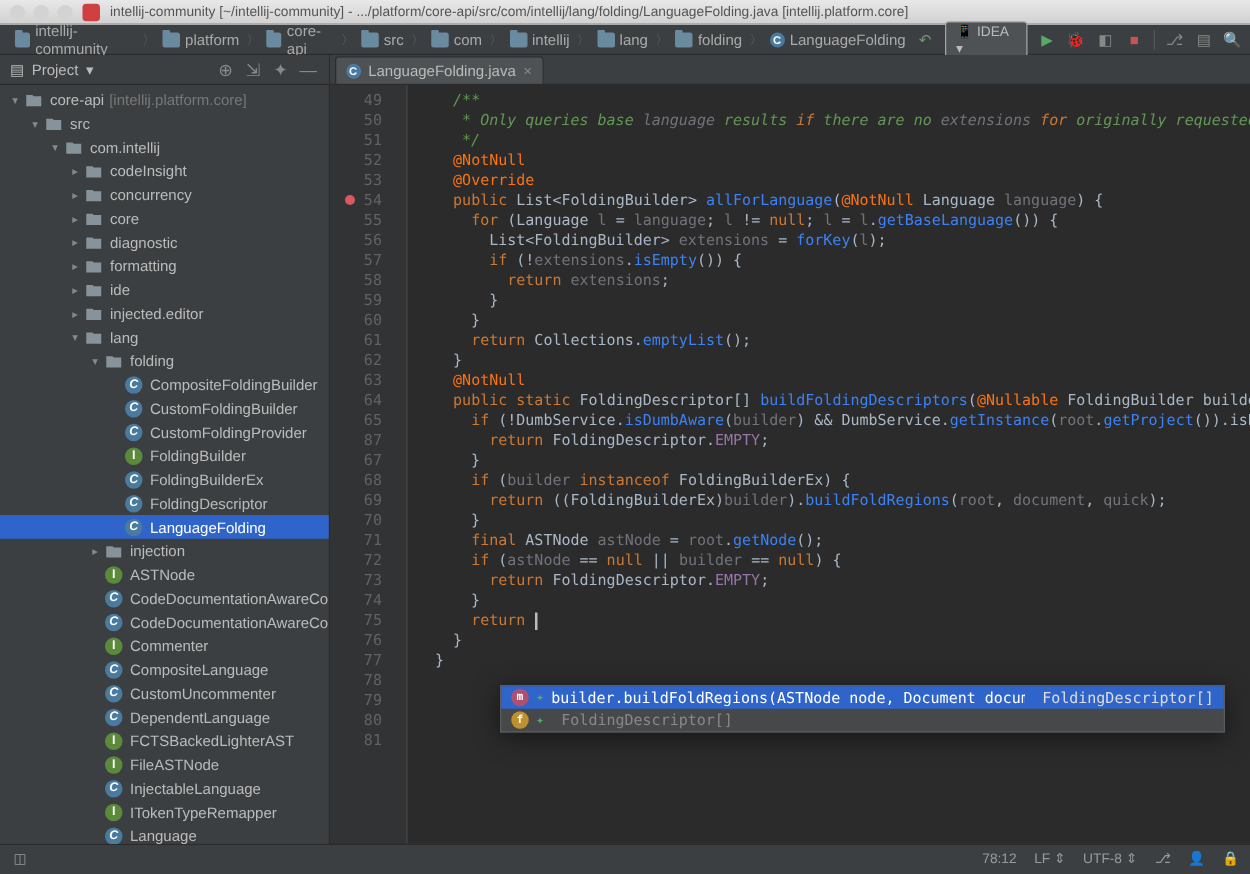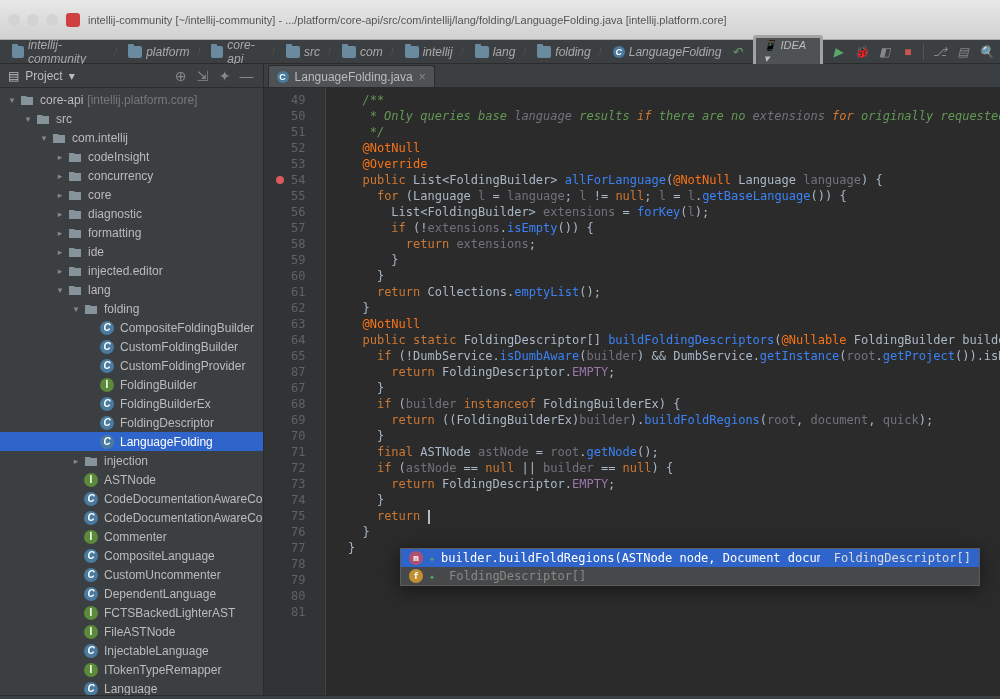--- a/index.html
+++ b/index.html
@@ -1,31 +1,31 @@
 <!DOCTYPE html>
 <html><head>
 <meta charset="utf-8">
 <style>
 * { margin: 0; padding: 0; box-sizing: border-box; }
 body { font-family: -apple-system, "Helvetica Neue", Arial, sans-serif; font-size: 12px; background: #3c3f41; color: #bbbbbb; width: 1000px; height: 699px; overflow: hidden; position: relative; }
-.titlebar { height: 40px; background: linear-gradient(#e8e8e8, #d1d1d1); display: flex; align-items: center; padding: 0 8px; gap: 8px; color: #444; border-bottom: 1px solid #aaa; }
+.titlebar { height: 20px; background: linear-gradient(#e8e8e8, #d1d1d1); display: flex; align-items: center; padding: 0 8px; gap: 8px; color: #444; border-bottom: 1px solid #aaa; }
 .traffic { display: flex; gap: 7px; }
 .dot { width: 12px; height: 12px; border-radius: 50%; }
 .dot.r { background: #d3d3d3; } .dot.y { background: #d3d3d3; } .dot.g { background: #d3d3d3; }
 .titlebar-icon { width: 14px; height: 14px; background: #d04040; border-radius: 3px; }
 .titlebar-text { font-size: 11px; color: #555; white-space: nowrap; overflow: hidden; text-overflow: ellipsis; flex: 1; }
-.navbar { height: 24px; background: #3c3f41; border-bottom: 1px solid #2b2b2b; display: flex; align-items: center; padding: 0 6px; gap: 2px; font-style: italic; }
+.navbar { height: 24px; background: #3c3f41; border-bottom: 1px solid #2b2b2b; display: flex; align-items: center; padding: 0 6px; gap: 2px; }
 .crumb { display: flex; align-items: center; gap: 4px; padding: 0 6px; color: #aaa; cursor: pointer; }
 .crumb-icon { width: 14px; height: 12px; display: inline-block; }
 .folder-i { background: #6a8aa0; border-radius: 2px; position: relative; }
 .folder-i::before { content:''; position:absolute; top:-2px; left:0; width:6px; height:3px; background:#6a8aa0; border-radius:1px 1px 0 0; }
 .class-i { width:12px; height:12px; border-radius:50%; background:#4a7a9e; color:#fff; font-size:9px; line-height:12px; text-align:center; font-weight:bold; }
 .chev { color: #666; font-size: 10px; }
 .navbar-right { margin-left: auto; display: flex; align-items: center; gap: 8px; }
-.run-sel { background: #4e5254; border: 3px solid #a3a3a3; padding: 1px 8px; border-radius: 3px; color: #bbb; font-size: 11px; }
+.run-sel { background: #4e5254; border: 1px solid #a3a3a3; padding: 1px 8px; border-radius: 3px; color: #bbb; font-size: 11px; }
 .tool-icon { width: 16px; height: 16px; cursor: pointer; display:flex; align-items:center; justify-content:center; }
 .main { display: flex; height: calc(100% - 22px - 24px - 22px); }
 .sidebar { width: 296px; background: #3c3f41; border-right: 1px solid #2b2b2b; display: flex; flex-direction: column; }
 .sidebar-header { height: 24px; background: #3c3f41; border-bottom: 1px solid #2b2b2b; display: flex; align-items: center; padding: 0 8px; gap: 6px; }
 .sidebar-title { color: #bbb; display:flex; align-items:center; gap:6px; }
 .sidebar-tools { margin-left: auto; display: flex; gap: 6px; }
 .sidebar-tools .ti { width:16px; height:16px; color:#888; cursor:pointer; display:flex;align-items:center;justify-content:center; font-size:14px; }
 .tree { overflow: auto; flex: 1; padding: 2px 0; }
 .tree-row { display: flex; align-items: center; height: 19px; padding-left: 4px; cursor: pointer; white-space: nowrap; }
 .tree-row.selected { background: #2f65ca; color: #fff; }

